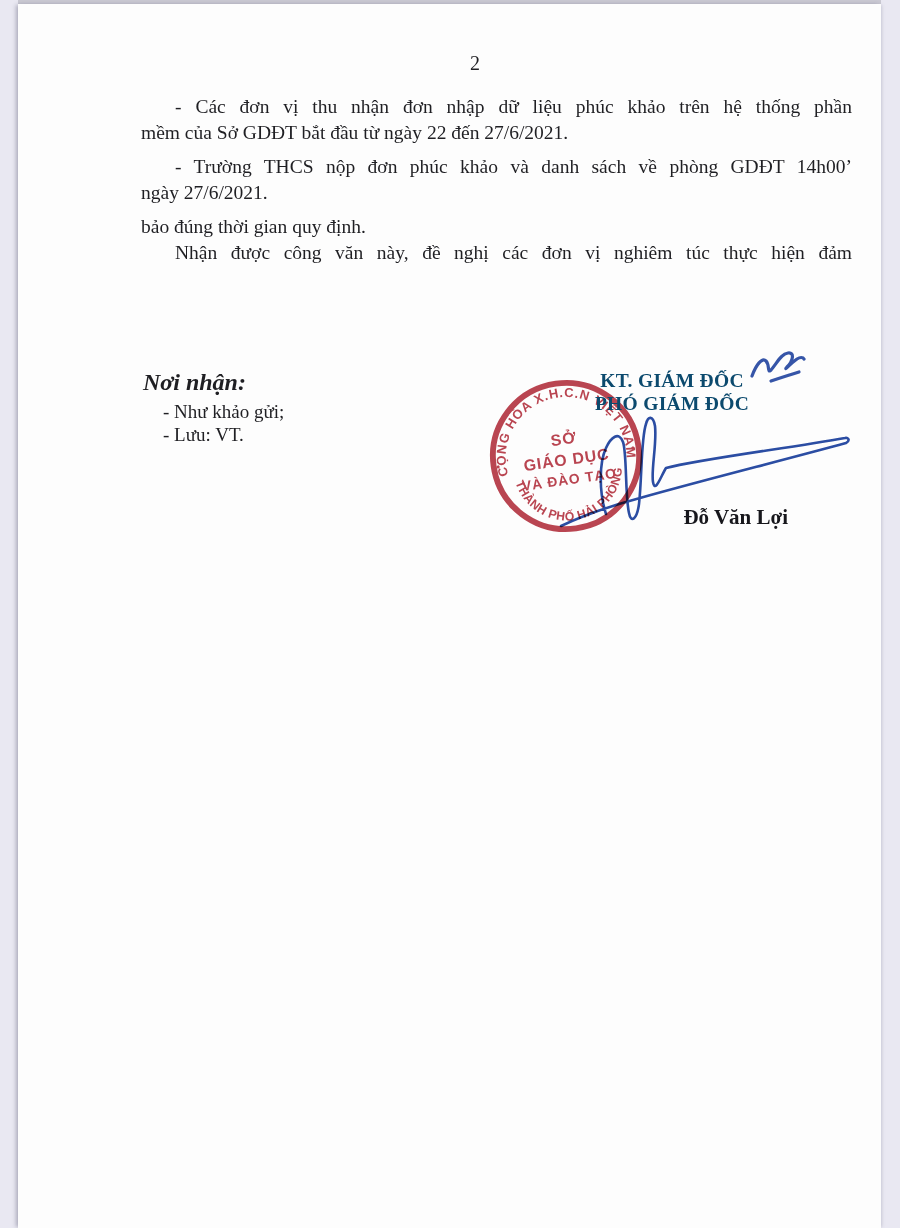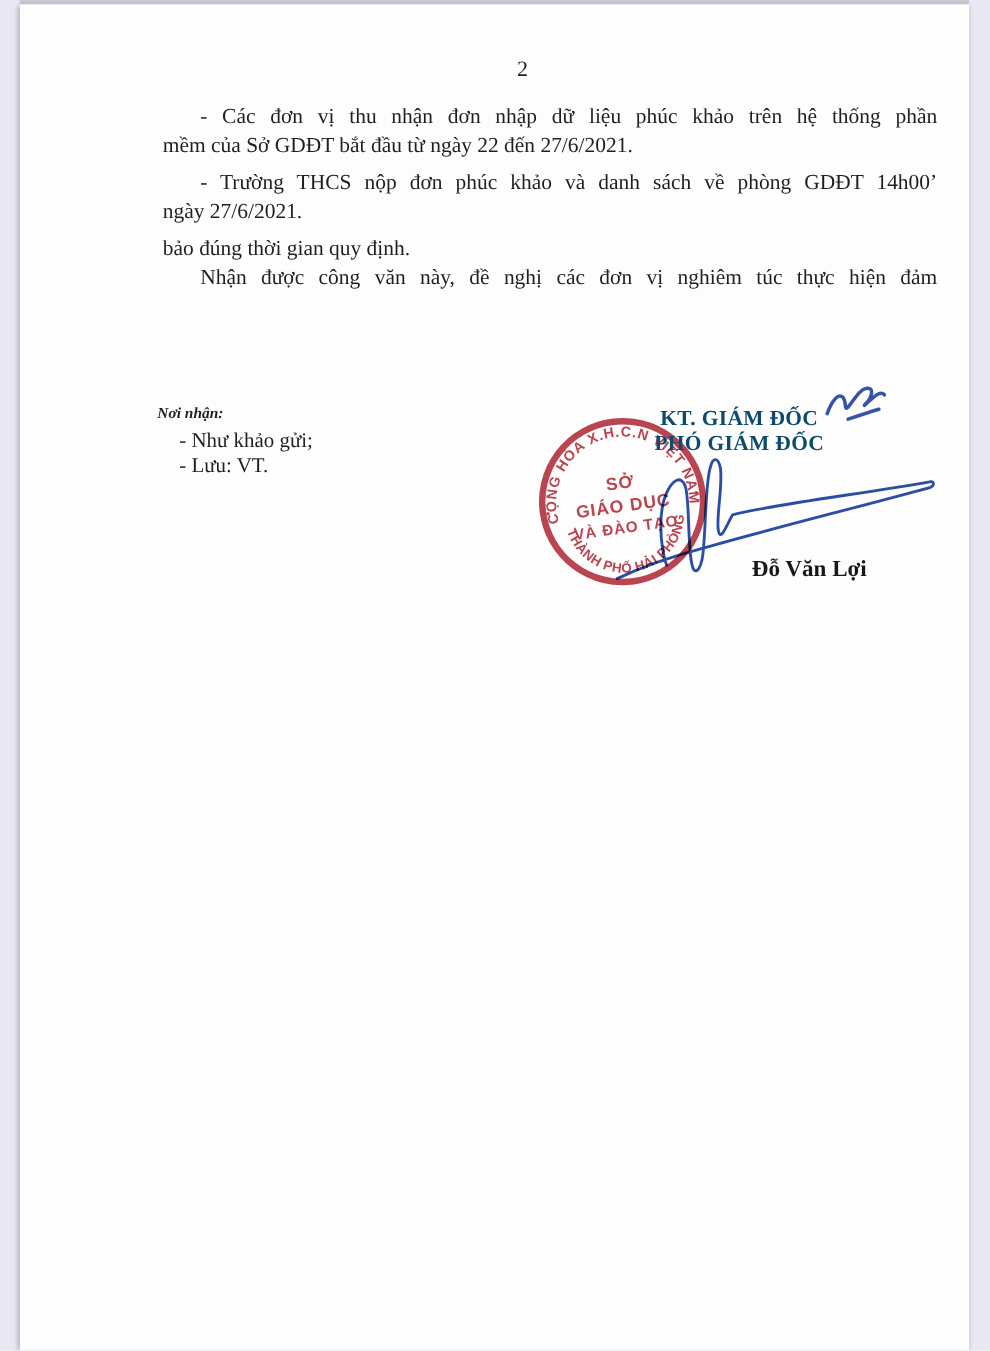--- a/index.html
+++ b/index.html
@@ -30,29 +30,29 @@
 
   .body-text {
     position:absolute; left:141px; top:94px; width:711px;
     font-size:19.5px; line-height:26px; color:var(--text,#1f1f23);
     z-index:2;
   }
   .heading {
     font-size:19.5px; font-weight:bold; margin:0 0 9px 34px;
   }
   .para { margin:0 0 8px 0; }
-  .line { text-align:justify; text-align-last:justify;margin-left:7px; }
+  .line { text-align:justify; text-align-last:justify; }
   .line.first { text-indent:34px; }
   .line.last  { text-align-last:left; }
 
   .recipients {
     position:absolute; left:143px; top:369px; z-index:2;
     color:var(--text,#1f1f23);
   }
-  .recipients-label { font-size:14px; font-weight:bold; font-style:italic; margin-bottom:4px; }
+  .recipients-label { font-size:24px; font-weight:bold; font-style:italic; margin-bottom:4px; }
   .recipient-item { font-size:19px; line-height:23px; margin-left:20px; }
 
   .sig-titles {
     position:absolute; left:556px; top:370px; width:232px; z-index:4;
     text-align:center; font-weight:bold; font-size:19.5px; line-height:22.5px;
     color:#0c4a6e; letter-spacing:.3px;
   }
   .signer-name {
     position:absolute; left:556px; top:505px; width:232px; z-index:4;
     text-align:right; font-weight:bold; font-size:21px; color:#17171c;

